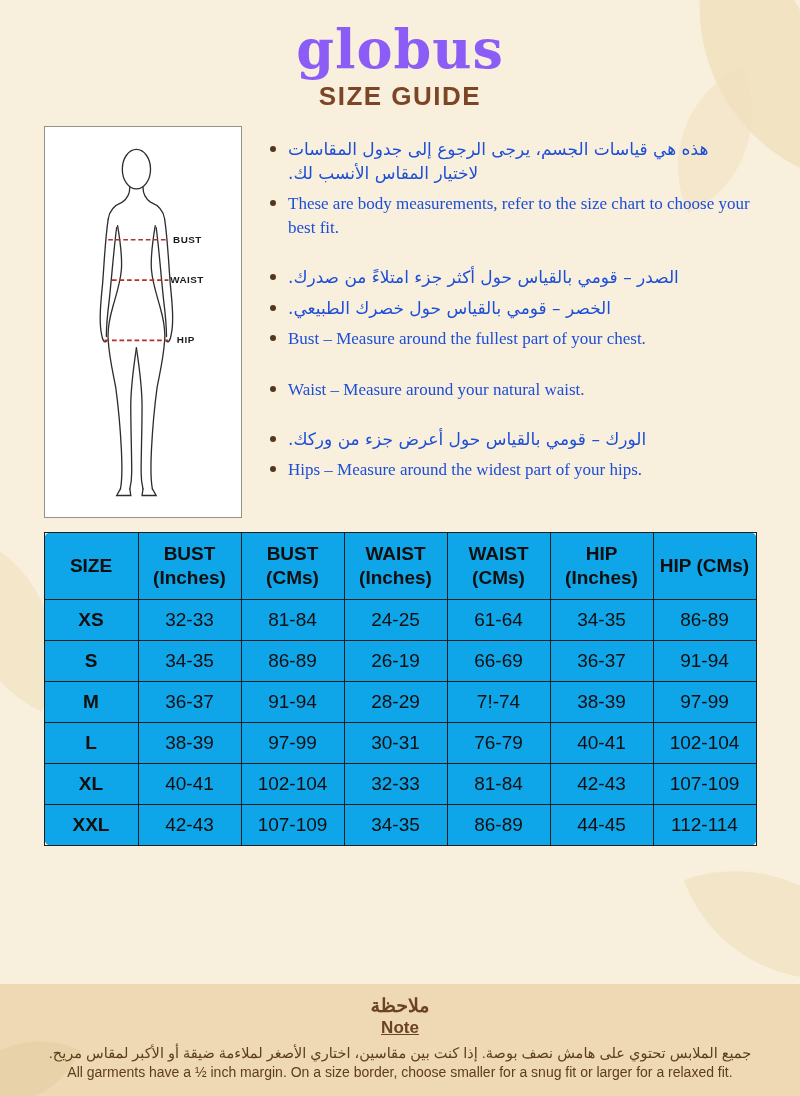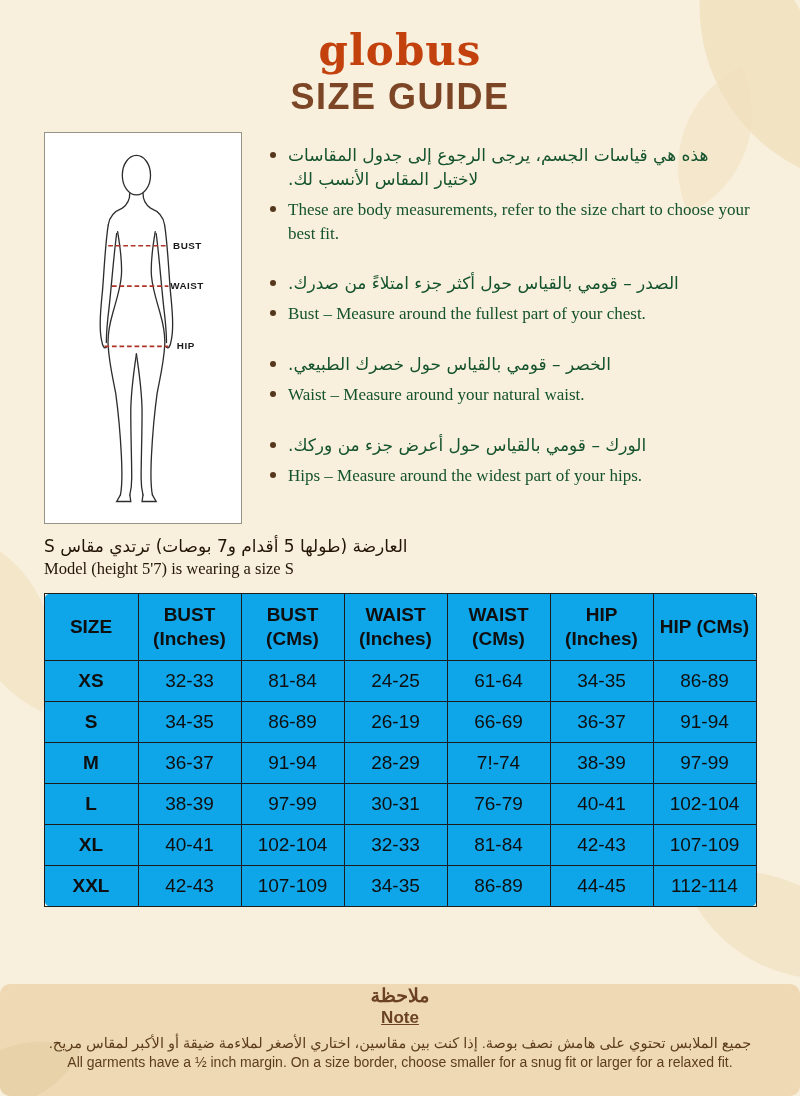--- a/index.html
+++ b/index.html
@@ -14,37 +14,37 @@
     border-radius:0 100% 0 100%;
   }
   .leaf-tr1 { width:180px; height:180px; right:-50px; top:-40px; transform:rotate(25deg); opacity:.8; }
   .leaf-tr2 { width:110px; height:110px; right:30px;  top:85px;  transform:rotate(65deg); opacity:.55; }
   .leaf-lm  { width:130px; height:130px; left:-55px;  top:560px; transform:rotate(205deg); opacity:.6; }
   .leaf-br  { width:150px; height:150px; right:-55px; top:850px; transform:rotate(160deg); opacity:.65; }
 
   .content { position:relative; z-index:1; }
 
   .brand {
-    text-align:center; padding-top:28px;
+    text-align:center; padding-top:20px;
     font-family:"DejaVu Serif", serif; font-weight:700;
-    font-size:42px; line-height:1.1; color:#c2410c; letter-spacing:1px;
+    font-size:54px; line-height:1.1; color:#8b5cf6; letter-spacing:1px;
   }
   .guide-title {
     margin:2px 0 0; text-align:center;
-    font-weight:700; font-size:36px; letter-spacing:1.5px; color:#7b4526;
+    font-weight:700; font-size:26px; letter-spacing:1.5px; color:#7b4526;
   }
 
   .content-row { display:flex; padding:14px 44px 0; }
   .figure-box {
     width:198px; height:392px; flex-shrink:0; box-sizing:border-box;
     background:#ffffff; border:1px solid #979286; padding:14px;
   }
   .figure-box svg { width:100%; height:100%; display:block; }
 
-  .instructions { flex:1; margin:12px 0 0 28px; padding:0; list-style:none; color:#14532d; }
+  .instructions { flex:1; margin:12px 0 0 28px; padding:0; list-style:none; color:#1d4ed8; }
   .inst { display:flex; margin-bottom:7px; }
   .inst .dot { width:6px; height:6px; border-radius:50%; background:#54371c; margin:8px 12px 0 0; flex-shrink:0; }
   .inst .txt { font-size:17px; line-height:1.38; }
   .inst.ar .txt { direction:rtl; text-align:left; font-family:"DejaVu Sans", sans-serif; }
   .inst.en .txt { font-family:"Liberation Serif", serif; }
   .inst.group-end { margin-bottom:27px; }
 
   .model-note { margin:12px 44px 0; color:#241607; }
   .model-ar { direction:rtl; text-align:left; font-size:17px; font-family:"DejaVu Sans", sans-serif; margin-bottom:3px; }
   .model-en { font-size:16.5px; font-family:"Liberation Serif", serif; }
@@ -57,22 +57,22 @@
     border:1.6px solid #1c1c1c; text-align:center; vertical-align:middle;
     overflow:hidden; color:#0f0f0f;
   }
   .th-en  { font-size:19px;   font-weight:700; padding:9px 2px; line-height:1.25; }
   .th-ar  { font-size:14.5px; font-weight:700; padding:7px 2px; line-height:1.35; direction:rtl; }
   .td-size{ font-size:19px;   font-weight:700; padding:9px 2px; }
   .td-val { font-size:19px;   font-weight:400; padding:9px 2px; }
 
   .note-band {
     position:absolute; left:0; right:0; bottom:0; height:112px; z-index:1;
-    background:#eed9b4; box-sizing:border-box; 
-    text-align:center; color:#5d3d1e; overflow:hidden;border-radius:10px;
+    background:#eed9b4; box-sizing:border-box; padding-top:10px;
+    text-align:center; color:#5d3d1e; overflow:hidden;
   }
   .note-band .band-leaf {
     position:absolute; left:-30px; bottom:-25px; width:95px; height:95px;
     background:#e3cda3; border-radius:0 100% 0 100%; transform:rotate(115deg); opacity:.6;
   }
   .note-inner { position:relative; z-index:2; }
   .note-title-ar { font-size:19px; font-weight:700; color:#6b4223; direction:rtl; }
   .note-title-en { font-size:17px; font-weight:700; color:#6b4223; margin-top:1px;text-decoration:underline; }
   .note-body-ar  { font-size:14.5px; margin-top:7px; direction:rtl; }
   .note-body-en  { font-size:14px; margin-top:3px; }
@@ -130,49 +130,45 @@
         </li>
         <li class="inst en group-end">
           <span class="dot"></span>
           <span class="txt">These are body measurements, refer to the size chart to choose your best fit.</span>
         </li>
 
         <li class="inst ar">
           <span class="dot"></span>
           <span class="txt">الصدر – قومي بالقياس حول أكثر جزء امتلاءً من صدرك.</span>
         </li>
+        <li class="inst ar">
+          <span class="dot"></span>
+          <span class="txt">الخصر – قومي بالقياس حول خصرك الطبيعي.</span>
+        </li>
+
         <li class="inst en group-end">
           <span class="dot"></span>
           <span class="txt">Bust – Measure around the fullest part of your chest.</span>
-        </li>
-
-        <li class="inst ar">
-          <span class="dot"></span>
-          <span class="txt">الخصر – قومي بالقياس حول خصرك الطبيعي.</span>
         </li>
         <li class="inst en group-end">
           <span class="dot"></span>
           <span class="txt">Waist – Measure around your natural waist.</span>
         </li>
 
         <li class="inst ar">
           <span class="dot"></span>
           <span class="txt">الورك – قومي بالقياس حول أعرض جزء من وركك.</span>
         </li>
         <li class="inst en">
           <span class="dot"></span>
           <span class="txt">Hips – Measure around the widest part of your hips.</span>
         </li>
       </ul>
     </div>
 
-    <div class="model-note">
-      <div class="model-ar">العارضة (طولها 5 أقدام و7 بوصات) ترتدي مقاس S</div>
-      <div class="model-en">Model (height 5'7) is wearing a size S</div>
-    </div>
 
     <table class="size-table">
       <colgroup>
         <col style="width:94px">
           <col style="width:103px">
           <col style="width:103px">
         <col style="width:103px">
           <col style="width:103px">
           <col style="width:103px">
           <col style="width:103px">

